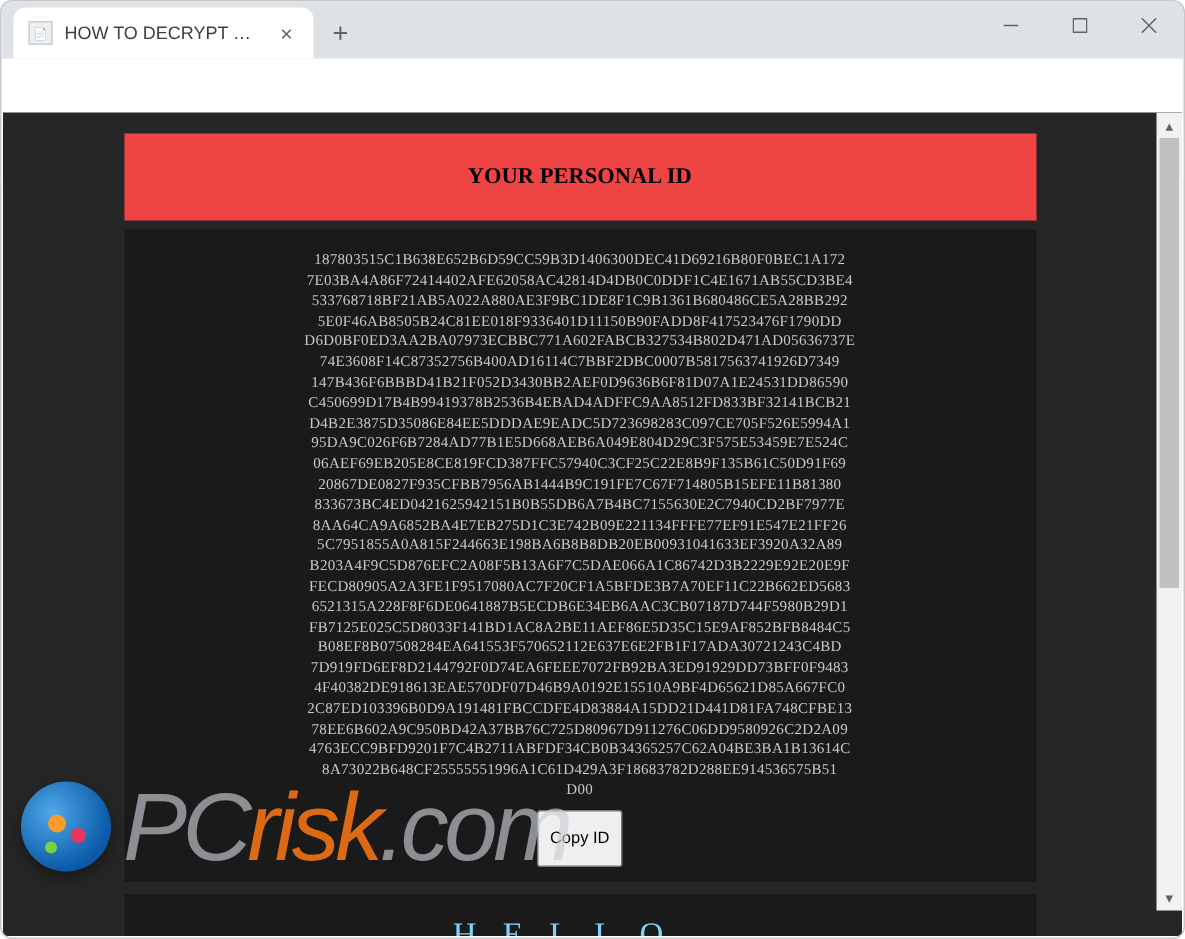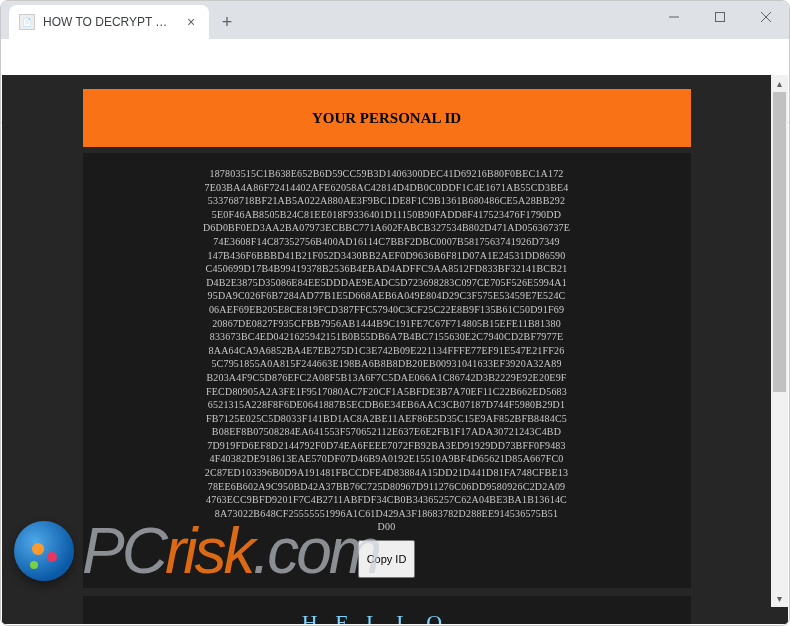--- a/index.html
+++ b/index.html
@@ -34,21 +34,21 @@
     .viewport { position: absolute; top: 74px; left: 1px; right: 1px; bottom: 1px; background: #262626; overflow: hidden; }
     .scrollbar-track { position: absolute; right: 0; top: 0; bottom: 17px; width: 17px; background: #f1f1f1; }
     .scrollbar-thumb { position: absolute; left: 2px; right: 2px; top: 17px; height: 300px; background: #c1c1c1; border-radius: 0; }
     .scroll-arrow { position: absolute; left: 0; right: 0; height: 17px; display: flex; align-items: center; justify-content: center; color: #606060; font-size: 10px; }
     .scroll-arrow.up { top: 0; }
     .scroll-arrow.down { bottom: 0; }
     
     
     .page { position: absolute; inset: 0; right: 17px; overflow: hidden; }
     .content-wrap { margin: 14px auto 0; width: 608px; }
-    .header-box { background: #f97316; height: 58px; display: flex; align-items: center; justify-content: center; font-family: Georgia, serif; font-size: 15px; color: #000; font-weight: bold; }
+    .header-box { background: #ef4444; height: 58px; display: flex; align-items: center; justify-content: center; font-family: Georgia, serif; font-size: 15px; color: #000; font-weight: bold; }
     .id-box { background: #1a1a1a; margin-top: 6px; padding: 14px 12px 10px; text-align: center; }
     .id-text { color: #c8c8c8; font-family: Liberation Serif, serif; font-size: 10px; line-height: 13.6px; letter-spacing: 0.2px; word-break: break-all; }
     .copy-btn { margin-top: 6px; font-size: 11px; padding: 12px 8px; background: #efefef; border: 1px solid #767676; border-radius: 2px; cursor: pointer; font-family: Arial, sans-serif; }
     .hello-box { background: #1a1a1a; margin-top: 8px; padding: 14px; text-align: center; }
     .hello-text { color: #7dd3fc; font-family: Georgia, serif; font-size: 22px; letter-spacing: 6px; }
     
     
     .watermark { position: absolute; left: 12px; right: 30px; bottom: 36px; pointer-events: none; z-index: 50; }
     .wm-row { display: flex; align-items: center; }
     .wm-logo { width: 60px; height: 60px; border-radius: 50%; background: radial-gradient(circle at 35% 35%, #4fa8e8 0%, #0b5aa8 70%); position: relative; box-shadow: 0 4px 10px rgba(0,0,0,0.4); flex-shrink: 0; }

